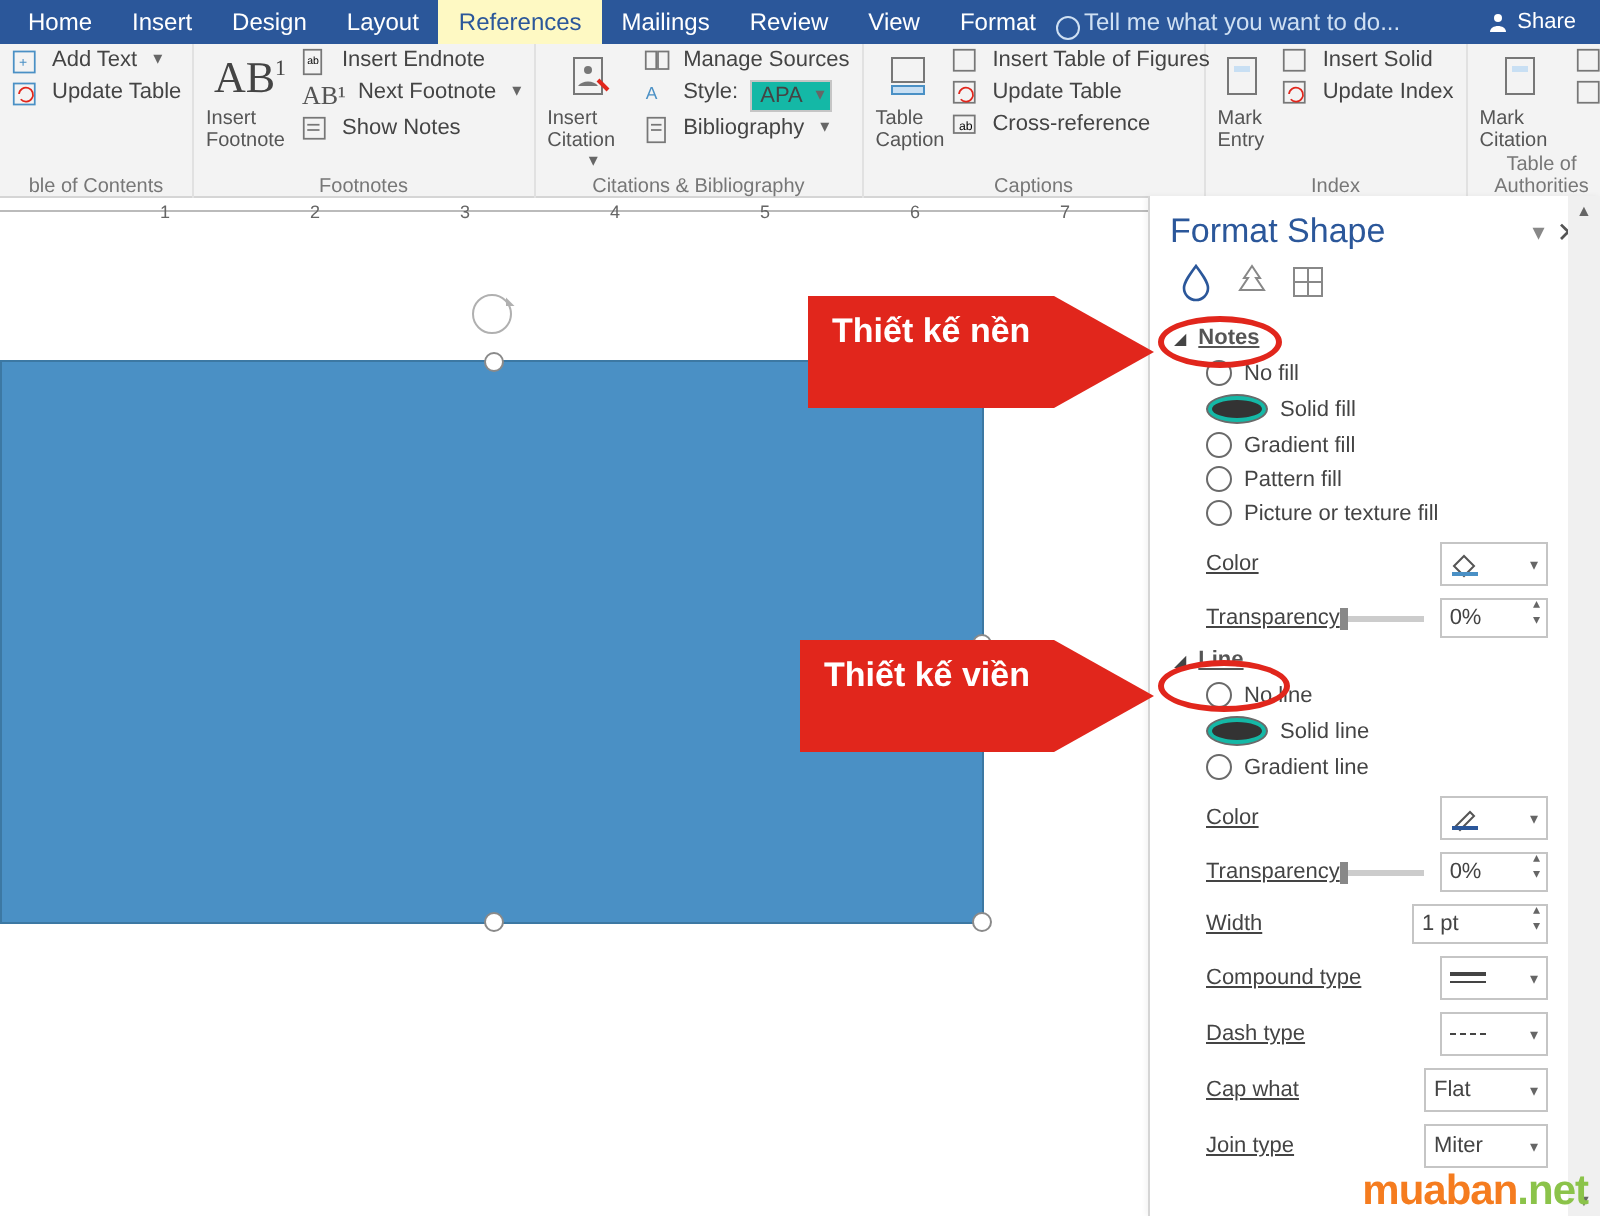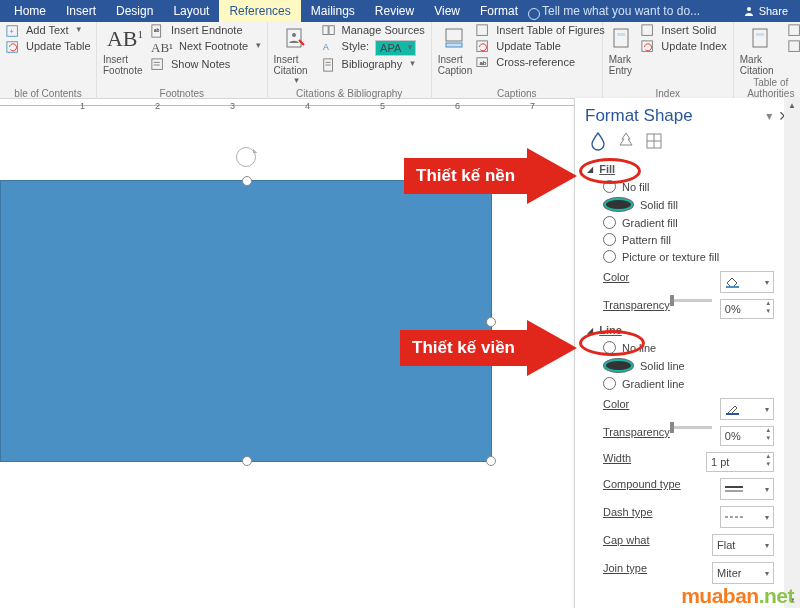--- a/index.html
+++ b/index.html
@@ -41,32 +41,32 @@
 .iconrow{display:flex;padding:0 8px 6px 12px;gap:6px}
 .iconrow .ico{width:22px;height:22px;display:flex;align-items:center;justify-content:center}
 .iconrow svg{width:20px;height:20px}
 .section-hd{display:flex;align-items:center;font-size:11px;color:#555;padding:3px 8px 3px 12px;cursor:pointer}
 .section-hd .tri{font-size:8px;color:#444;margin-right:6px}
 .section-hd .lbl{text-decoration:underline;font-weight:bold}
 .opts{padding:2px 8px 4px 28px;display:flex;flex-direction:column;gap:4px}
 .opt{display:flex;align-items:center;gap:6px;color:#444}
 .radio{width:11px;height:11px;border:1px solid #6a6a6a;border-radius:50%;display:inline-block;position:relative}
 .radio.sel::after{content:"";position:absolute;inset:2px;background:#333;border-radius:50%}
-.proprow{display:flex;padding:4px 10px 2px 28px;color:#444}
+.proprow{display:flex;align-items:center;padding:4px 10px 2px 28px;color:#444}
 .proprow .plbl{flex:1;text-decoration:underline}
 .proprow .pval{display:flex;align-items:center;gap:2px}
 .colorbtn{width:44px;height:20px;border:1px solid #c5c5c5;display:flex;align-items:center;justify-content:space-between;padding:0 4px;background:#fff}
 .colorbtn .ar{font-size:8px;color:#666}
 .spin{width:46px;height:18px;border:1px solid #c5c5c5;background:#fff;display:flex;align-items:center;padding:0 16px 0 4px;position:relative}
 .spin::after{content:"▴\A▾";white-space:pre;position:absolute;right:3px;top:-1px;font-size:7px;line-height:8px;color:#666}
 .slider{width:60px;height:3px;background:#ccc;position:relative;margin-right:8px}
 .slider::after{content:"";position:absolute;left:0;top:-4px;width:4px;height:11px;background:#888}
 .combobtn{width:44px;height:20px;border:1px solid #c5c5c5;background:#fff;display:flex;align-items:center;justify-content:space-between;padding:0 4px}
 .combobtn .ar{font-size:8px;color:#666}
-.callout{position:absolute;display:flex;align-items:center;z-index:10}
+.callout{position:absolute;display:flex;z-index:10}
 .callout .box{background:#e1261c;color:#fff;font-weight:bold;padding:8px 12px;font-size:17px;white-space:nowrap}
 .callout .arrow{width:0;height:0;border-top:28px solid transparent;border-bottom:28px solid transparent;border-left:50px solid #e1261c}
 .oval{position:absolute;border:3px solid #e1261c;border-radius:50%;z-index:9;background:transparent}
 .watermark{position:absolute;right:6px;bottom:0;font-weight:bold;font-size:21px;letter-spacing:-0.5px;z-index:20}
 .watermark .o{color:#f57c1f}.watermark .g{color:#8bc34a}
 .scroll{position:absolute;right:0;top:0;bottom:0;width:16px;background:#f0f0f0}
 .scroll .up,.scroll .dn{position:absolute;left:0;right:0;height:15px;display:flex;align-items:center;justify-content:center;font-size:8px;color:#666}
 .scroll .up{top:0}.scroll .dn{bottom:0}
 </style>
 </head>
@@ -197,21 +197,21 @@
 
   <div class="group" style="width:158px">
     <div class="grow">
       <div class="vbtn">
         <div class="ic">
             <svg viewBox="0 0 24 24">
               <rect x="3" y="2" width="16" height="12" fill="none" stroke="#777"></rect>
               <rect x="3" y="16" width="16" height="4" fill="#c8dff3" stroke="#4a90c5"></rect>
             </svg>
           </div>
-        <span>Insert Caption</span>
+        <span>Table Caption</span>
       </div>
       <div class="stack">
         <div class="row">
             <svg viewBox="0 0 16 16">
               <rect x="1" y="1" width="12" height="12" fill="none" stroke="#777"></rect>
             </svg>
             <span>Insert Table of Figures</span>
           </div>
         <div class="row">
             <svg viewBox="0 0 16 16">
@@ -334,21 +334,21 @@
           <line x1="3" y1="10" x2="17" y2="10" stroke="#888"></line>
           <line x1="10" y1="3" x2="10" y2="17" stroke="#888"></line>
         </svg>
       </div>
   </div>
 
   <div style="position:absolute;left:0;right:16px;top:62px;bottom:0;overflow:hidden">
 
     <div class="section-hd">
         <span class="tri">◢</span>
-        <span class="lbl">Fill</span>
+        <span class="lbl">Notes</span>
       </div>
     <div class="opts">
       <label class="opt">
           <span class="radio"></span>
           <span>No fill</span>
         </label>
       <label class="opt">
           <span class="radio sel"></span>
           <span>Solid fill</span>
         </label>

